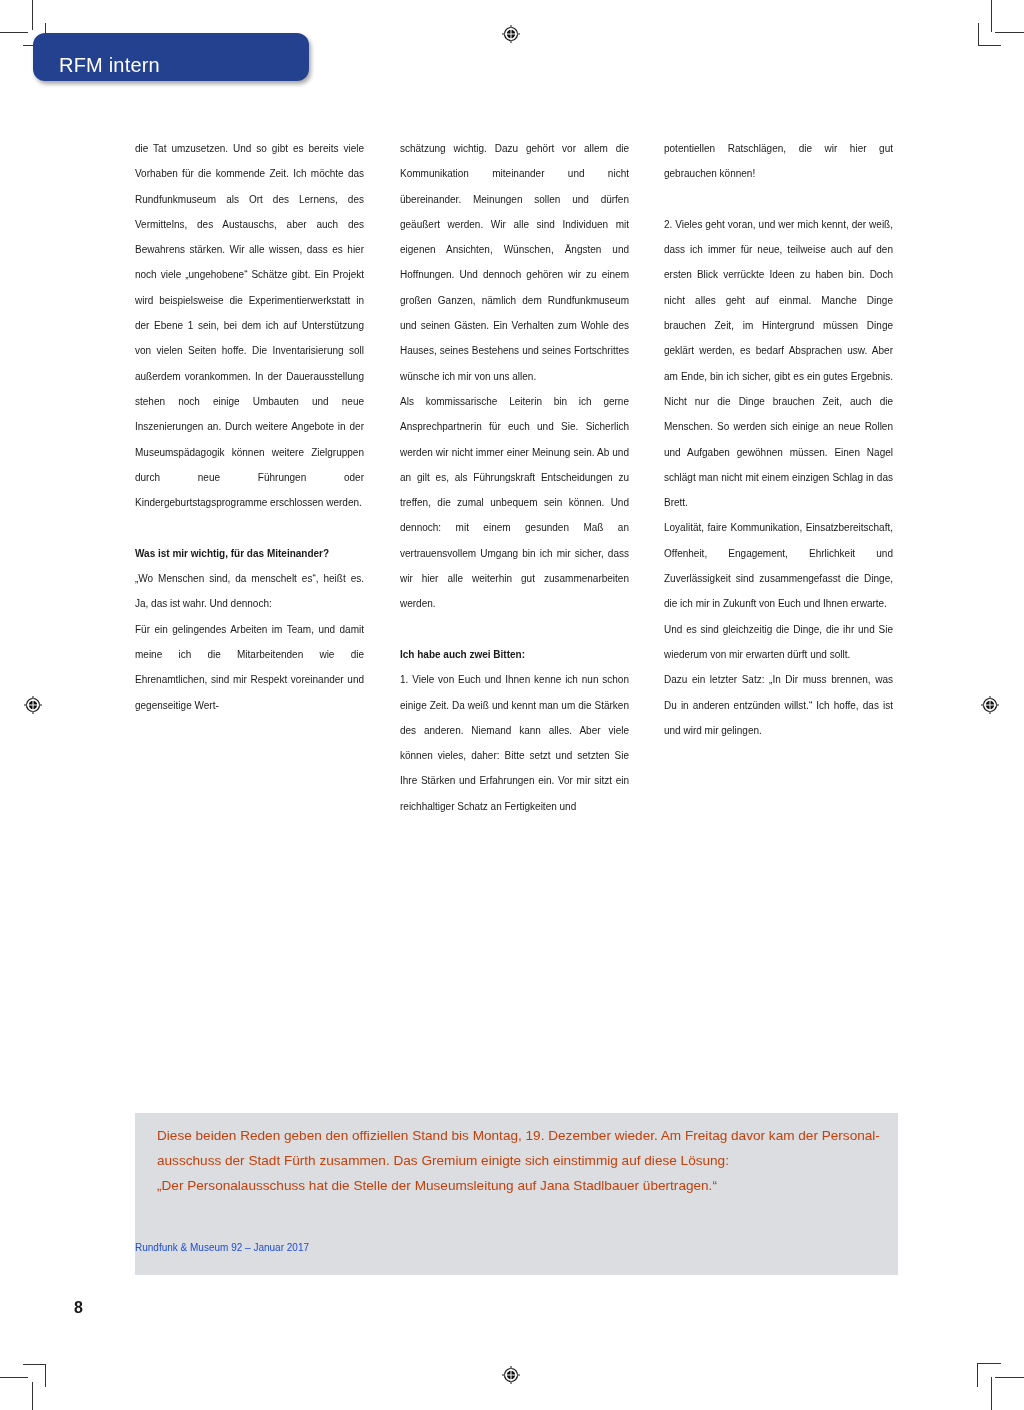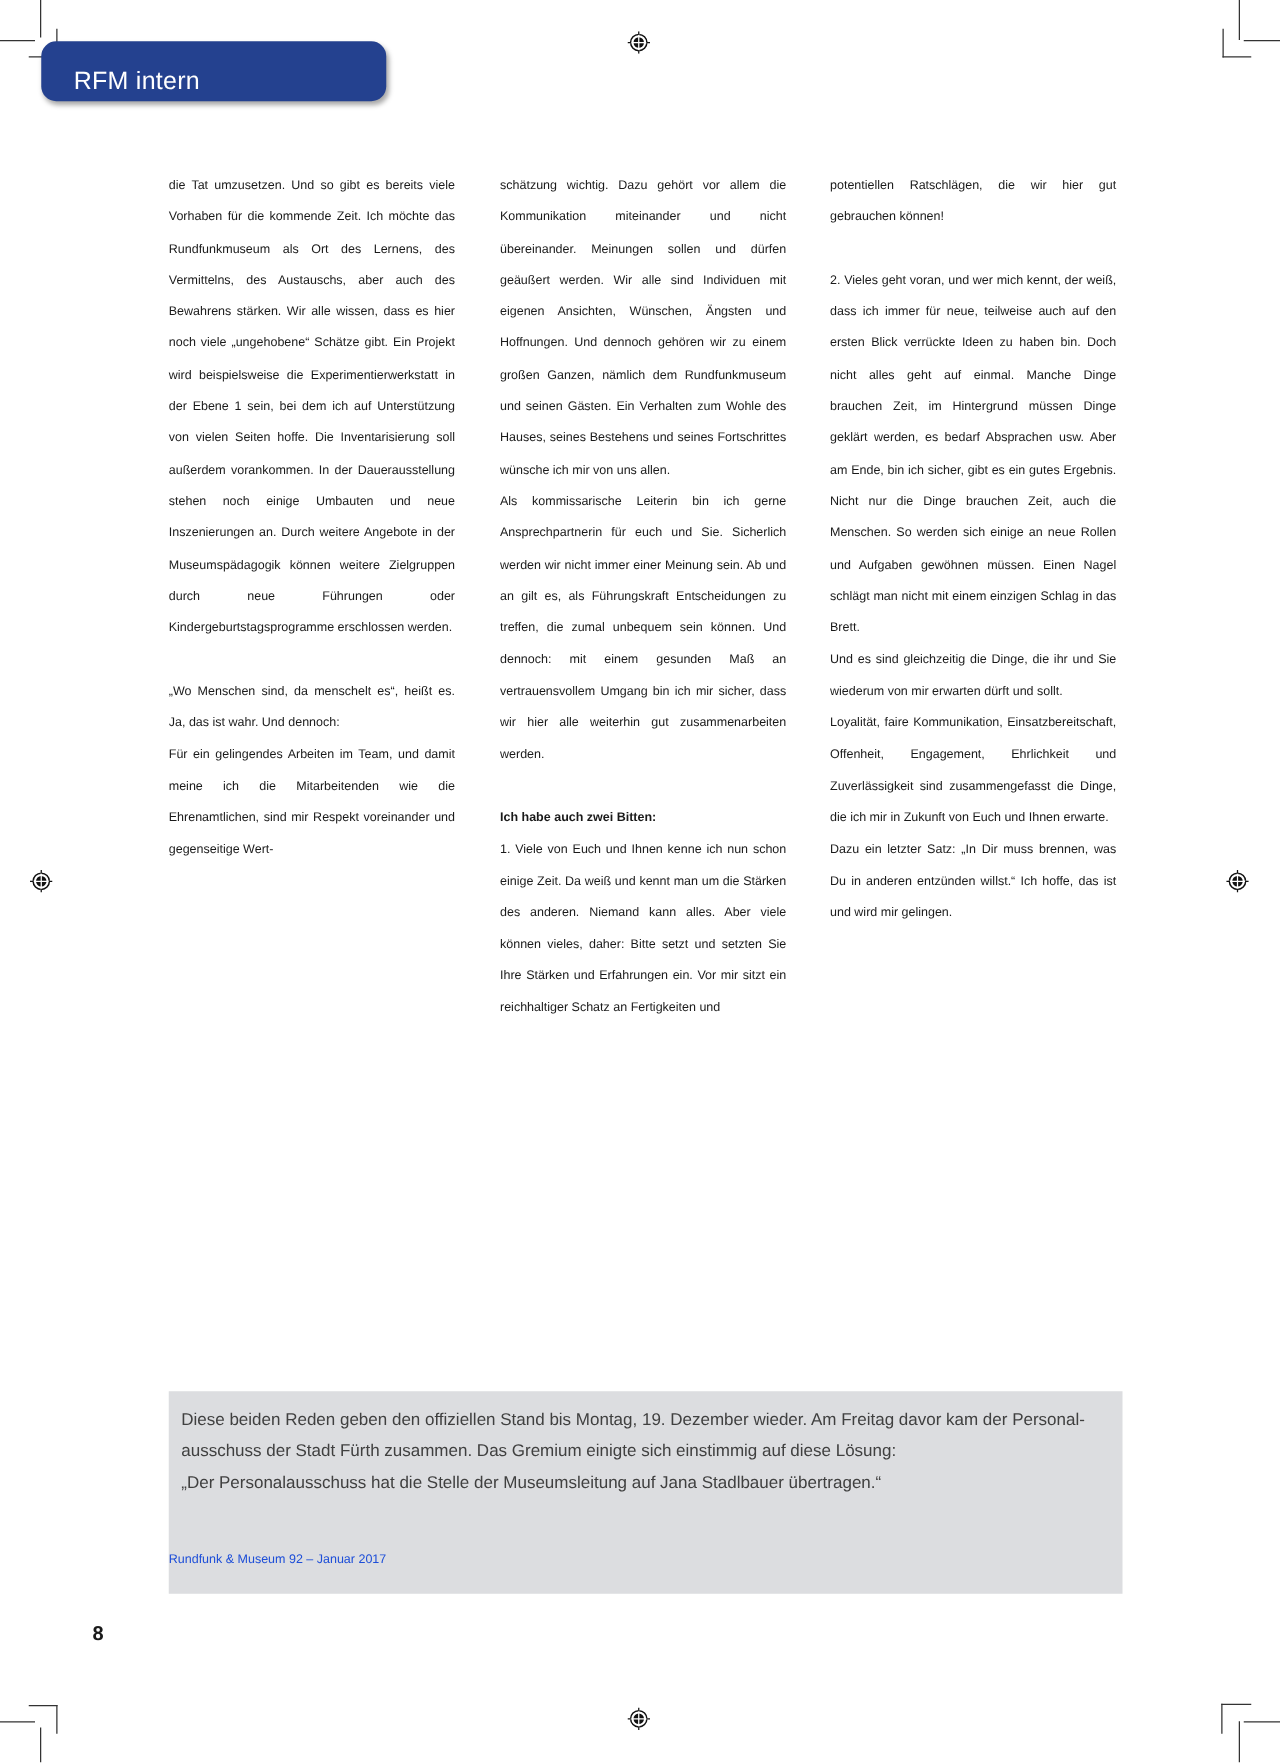--- a/index.html
+++ b/index.html
@@ -17,22 +17,22 @@
 
   .col { position: absolute; top: 136px; width: 229px; font-size: 10px; line-height: 25.3px; }
   .col p { margin: 0; text-align: justify; }
   .col p.head { font-weight: bold; }
   .col .gap { height: 25.3px; }
   .col1 { left: 135px; }
   .col2 { left: 400px; }
   .col3 { left: 664px; }
 
   .infobox { position: absolute; left: 135px; top: 1113px; width: 763px; height: 162px;
-             background: #dcdde0; box-sizing: border-box; padding: 10px 10px 0 10px;
-             font-size: 13.6px; line-height: 25px; color: #404040; }
+             background: #dcdde0; box-sizing: border-box; padding: 10px 10px 0 22px;
+             font-size: 13.6px; line-height: 25px; color: #c2410c; }
   .infobox p { margin: 0; }
   .infobox .gap { height: 25px; }
 
   .footer-page { position: absolute; left: 74px; top: 1299px; font-size: 16px; font-weight: bold; }
   .footer-title { position: absolute; left: 135px; top: 1242px; font-size: 10px; color: #1d4ed8; }
 </style>
 </head>
 <body>
 
 <div class="crop" style="left:32px;top:0;width:1px;height:30px;"></div>
@@ -96,38 +96,39 @@
   <line x1="9" y1="15" x2="9" y2="18" stroke="#111" stroke-width="1"></line>
 </svg>
 
 <div class="banner">
   <div class="banner-title">RFM intern</div>
 </div>
 
 <div class="col col1">
   <p>die Tat umzusetzen. Und so gibt es bereits viele Vorhaben für die kommende Zeit. Ich möchte das Rundfunkmuseum als Ort des Lernens, des Vermittelns, des Austauschs, aber auch des Bewahrens stärken. Wir alle wissen, dass es hier noch viele „ungehobene“ Schätze gibt. Ein Projekt wird beispielsweise die Experimentierwerkstatt in der Ebene 1 sein, bei dem ich auf Unterstützung von vielen Seiten hoffe. Die Inventarisierung soll außerdem vorankommen. In der Dauerausstellung stehen noch einige Umbauten und neue Inszenierungen an. Durch weitere Angebote in der Museumspädagogik können weitere Zielgruppen durch neue Führungen oder Kindergeburtstagsprogramme erschlossen werden.</p>
   <div class="gap"></div>
+  <p class="head">Was ist mir wichtig, für das Miteinander?</p>
   <p>„Wo Menschen sind, da menschelt es“, heißt es. Ja, das ist wahr. Und dennoch:</p>
   <p>Für ein gelingendes Arbeiten im Team, und damit meine ich die Mitarbeitenden wie die Ehrenamtlichen, sind mir Respekt voreinander und gegenseitige Wert-</p>
 </div>
 
 <div class="col col2">
   <p>schätzung wichtig. Dazu gehört vor allem die Kommunikation miteinander und nicht übereinander. Meinungen sollen und dürfen geäußert werden. Wir alle sind Individuen mit eigenen Ansichten, Wünschen, Ängsten und Hoffnungen. Und dennoch gehören wir zu einem großen Ganzen, nämlich dem Rundfunkmuseum und seinen Gästen. Ein Verhalten zum Wohle des Hauses, seines Bestehens und seines Fortschrittes wünsche ich mir von uns allen.</p>
   <p>Als kommissarische Leiterin bin ich gerne Ansprechpartnerin für euch und Sie. Sicherlich werden wir nicht immer einer Meinung sein. Ab und an gilt es, als Führungskraft Entscheidungen zu treffen, die zumal unbequem sein können. Und dennoch: mit einem gesunden Maß an vertrauensvollem Umgang bin ich mir sicher, dass wir hier alle weiterhin gut zusammenarbeiten werden.</p>
   <div class="gap"></div>
   <p class="head">Ich habe auch zwei Bitten:</p>
   <p>1. Viele von Euch und Ihnen kenne ich nun schon einige Zeit. Da weiß und kennt man um die Stärken des anderen. Niemand kann alles. Aber viele können vieles, daher: Bitte setzt und setzten Sie Ihre Stärken und Erfahrungen ein. Vor mir sitzt ein reichhaltiger Schatz an Fertigkeiten und</p>
 </div>
 
 <div class="col col3">
   <p>potentiellen Ratschlägen, die wir hier gut gebrauchen können!</p>
   <div class="gap"></div>
   <p>2. Vieles geht voran, und wer mich kennt, der weiß, dass ich immer für neue, teilweise auch auf den ersten Blick verrückte Ideen zu haben bin. Doch nicht alles geht auf einmal. Manche Dinge brauchen Zeit, im Hintergrund müssen Dinge geklärt werden, es bedarf Absprachen usw. Aber am Ende, bin ich sicher, gibt es ein gutes Ergebnis. Nicht nur die Dinge brauchen Zeit, auch die Menschen. So werden sich einige an neue Rollen und Aufgaben gewöhnen müssen. Einen Nagel schlägt man nicht mit einem einzigen Schlag in das Brett.</p>
+  <p>Loyalität, faire Kommunikation, Einsatzbereitschaft, Offenheit, Engagement, Ehrlichkeit und Zuverlässigkeit sind zusammengefasst die Dinge, die ich mir in Zukunft von Euch und Ihnen erwarte.</p>
   <p>Und es sind gleichzeitig die Dinge, die ihr und Sie wiederum von mir erwarten dürft und sollt.</p>
-  <p>Loyalität, faire Kommunikation, Einsatzbereitschaft, Offenheit, Engagement, Ehrlichkeit und Zuverlässigkeit sind zusammengefasst die Dinge, die ich mir in Zukunft von Euch und Ihnen erwarte.</p>
   <p>Dazu ein letzter Satz: „In Dir muss brennen, was Du in anderen entzünden willst.“ Ich hoffe, das ist und wird mir gelingen.</p>
 </div>
 
 <div class="infobox">
   <p>Diese beiden Reden geben den offiziellen Stand bis Montag, 19. Dezember wieder. Am Freitag davor kam der Personal-</p>
   <p>ausschuss der Stadt Fürth zusammen. Das Gremium einigte sich einstimmig auf diese Lösung:</p>
   <p>„Der Personalausschuss hat die Stelle der Museumsleitung auf Jana Stadlbauer übertragen.“</p>
   <div class="gap"></div>
 </div>
 

